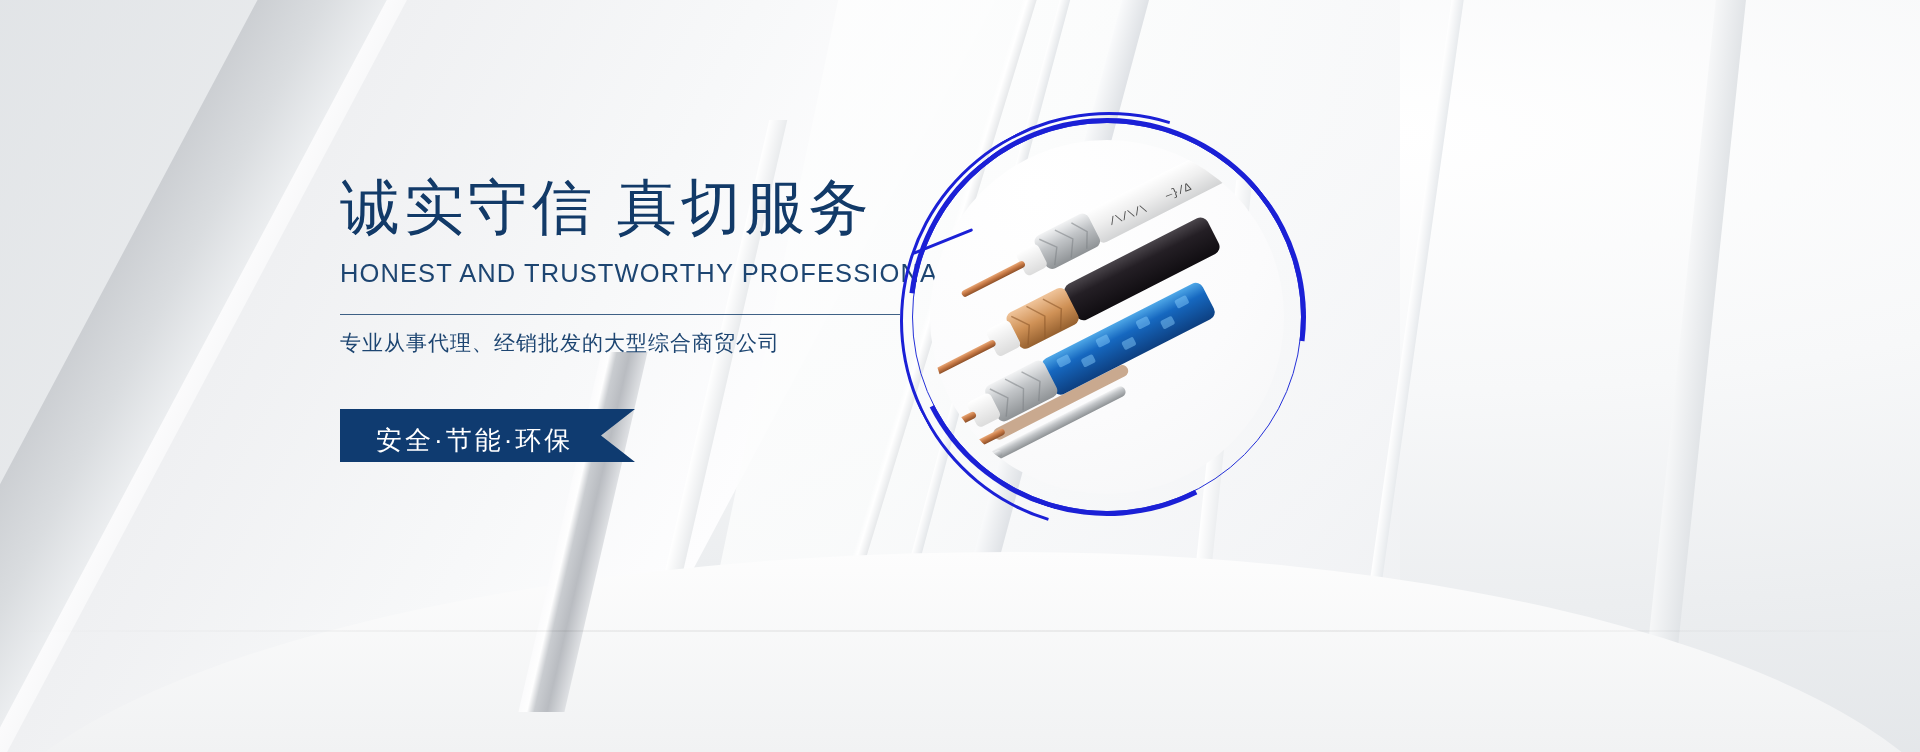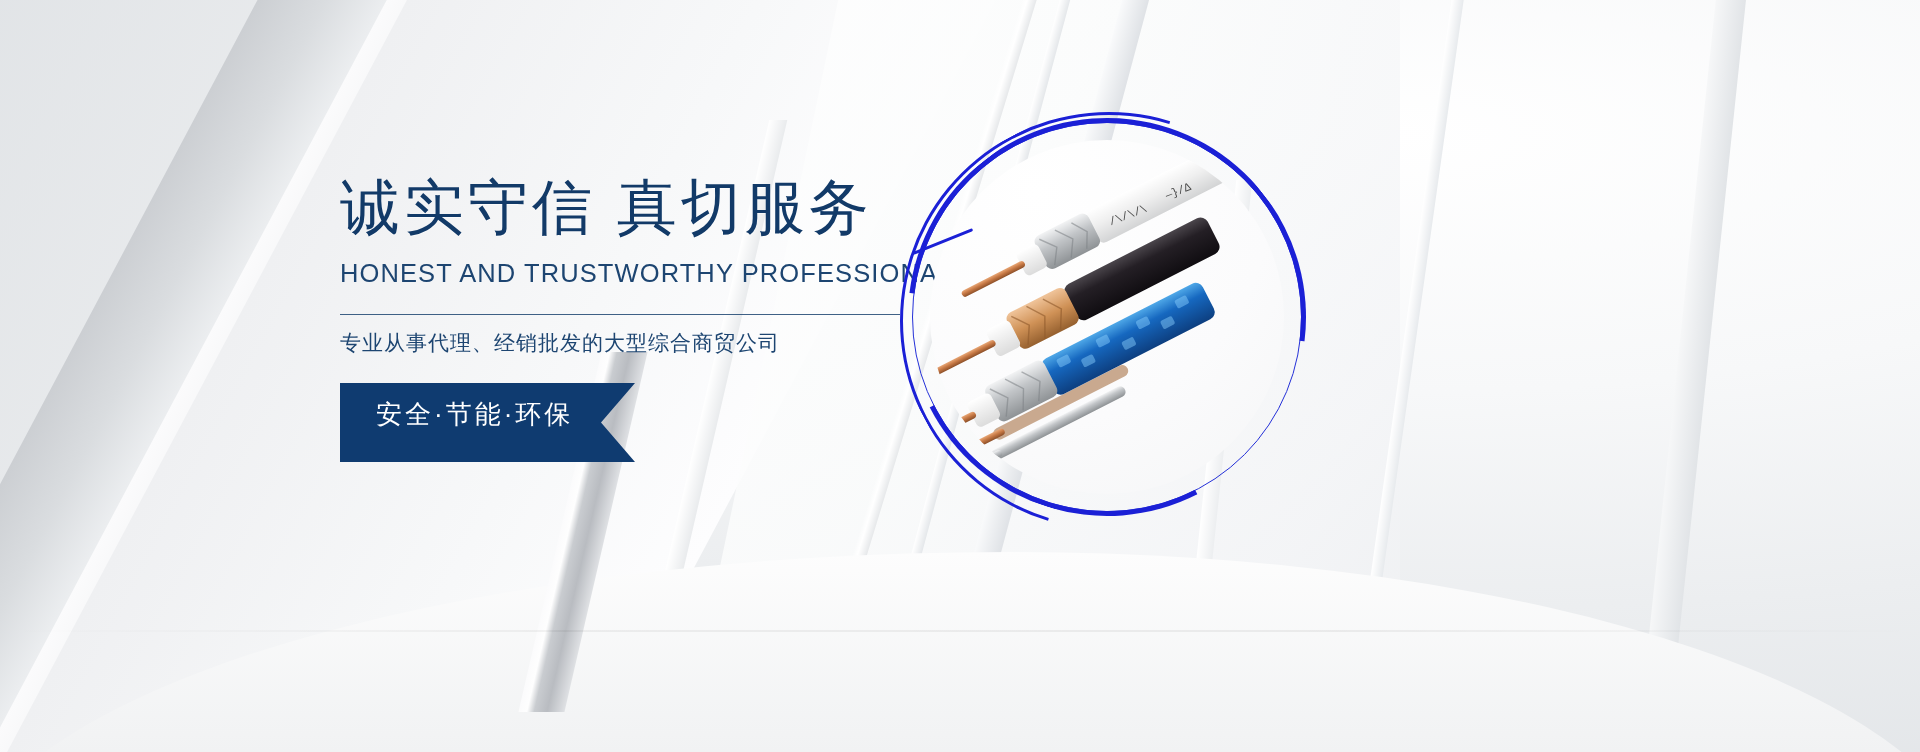--- a/index.html
+++ b/index.html
@@ -123,27 +123,27 @@
   }
   .subline-cn{
     margin-top:14px;
     font-size:21px;
     letter-spacing:1px;
     color:#1d4571;
     white-space:nowrap;
   }
   .badge{
     position:relative;
-    margin-top:26px;
+    margin-top:52px;
     display:inline-block;
     background:#0f3b70;
     color:#ffffff;
     font-size:26px;
     letter-spacing:3px;
-    padding:14px 56px 30px 36px;
+    padding:14px 56px 4px 36px;
     width:203px;
     box-sizing:content-box;
     clip-path:polygon(0 0, 100% 0, calc(100% - 34px) 50%, 100% 100%, 0 100%);
   }
 
   
   .medallion{
     position:absolute;left:912px;top:122px;width:390px;height:390px;
   }
   .medallion-photo{

